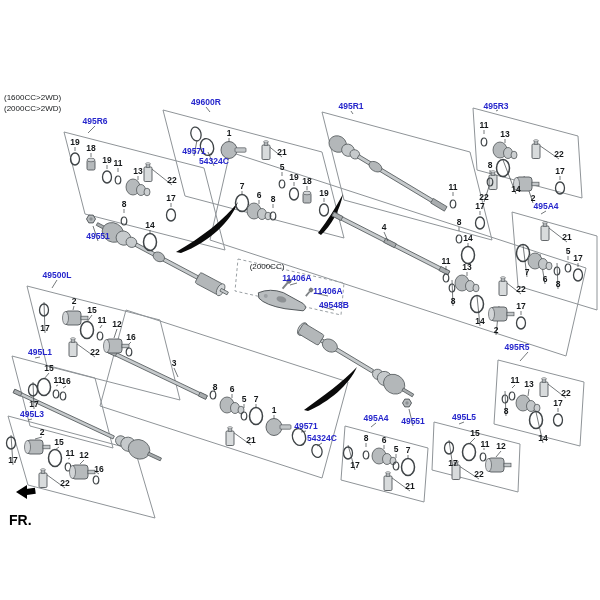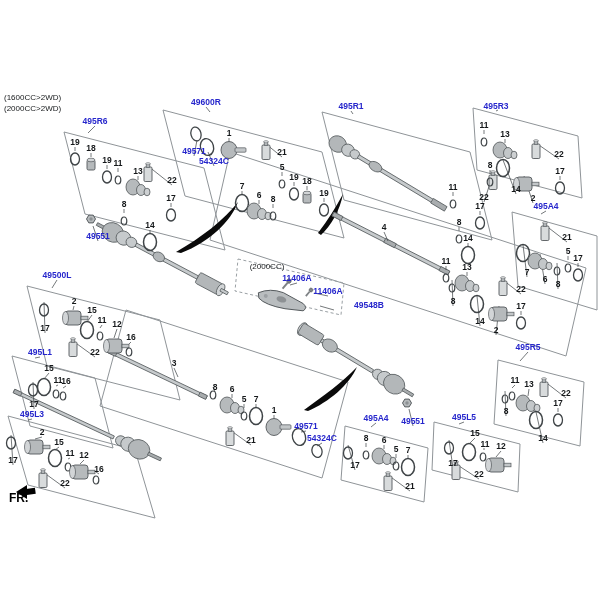--- a/index.html
+++ b/index.html
@@ -6,21 +6,21 @@
   .canvas{position:relative;width:600px;height:600px;background:#ffffff;overflow:hidden;
           font-family:"Liberation Sans",sans-serif;}
   .canvas svg{position:absolute;left:0;top:0;}
   #label-layer{position:absolute;left:0;top:0;width:600px;height:600px;pointer-events:none;}
   .lbl{position:absolute;transform:translate(-50%,-50%);white-space:nowrap;line-height:1;
        pointer-events:auto;}
   .lbl.num{font-size:8.5px;font-weight:600;color:#15181a;letter-spacing:0;}
   .lbl.code{font-size:8.5px;font-weight:600;color:#2626cc;cursor:pointer;}
   .lbl.note{font-size:8px;font-weight:500;color:#15181a;}
   .hdr-note{position:absolute;left:4px;font-size:8px;color:#15181a;font-weight:500;}
-  #fr-label{position:absolute;left:9px;top:491px;font-size:12px;font-weight:bold;color:#000;}
+  #fr-label{position:absolute;left:9px;top:512px;font-size:14px;font-weight:bold;color:#000;}
 </style>
 </head>
 <body>
 
 <div class="canvas">
 
   <svg width="600" height="600" viewBox="0 0 600 600">
     <defs>
       <g id="g-ring">
           <ellipse rx="4.5" ry="6" fill="none" stroke="#3f4447" stroke-width="1.3"></ellipse>
@@ -370,22 +370,22 @@
       <span class="lbl code" style="left: 496px; top: 106px;">495R3</span>
       <span class="lbl code" style="left: 194px; top: 151px;">49571</span>
       <span class="lbl code" style="left: 214px; top: 161px;">54324C</span>
       <span class="lbl code" style="left: 98px; top: 236px;">49551</span>
       <span class="lbl code" style="left: 546px; top: 206px;">495A4</span>
       <span class="lbl code" style="left: 57px; top: 275px;">49500L</span>
       <span class="lbl code" style="left: 40px; top: 352px;">495L1</span>
       <span class="lbl code" style="left: 32px; top: 414px;">495L3</span>
       <span class="lbl code" style="left: 297px; top: 278px;">11406A</span>
       <span class="lbl code" style="left: 328px; top: 291px;">11406A</span>
-      <span class="lbl code" style="left: 334px; top: 305px; margin-left: 35px;">49548B</span>
-      <span class="lbl code" style="left: 528px; top: 347px;">495R5</span>
+      <span class="lbl code" style="left: 334px; top: 305px;">49548B</span>
+      <span class="lbl code" style="left: 517px; top: 347px;">495R5</span>
       <span class="lbl code" style="left: 306px; top: 426px;">49571</span>
       <span class="lbl code" style="left: 322px; top: 438px;">54324C</span>
       <span class="lbl code" style="left: 376px; top: 418px;">495A4</span>
       <span class="lbl code" style="left: 413px; top: 421px;">49551</span>
       <span class="lbl code" style="left: 464px; top: 417px;">495L5</span>
       <span class="lbl note" style="left: 267px; top: 267px;">(2000CC)</span>
       <span class="lbl num" style="left: 75px; top: 142px;">19</span>
       <span class="lbl num" style="left: 91px; top: 148px;">18</span>
       <span class="lbl num" style="left: 107px; top: 160px;">19</span>
       <span class="lbl num" style="left: 118px; top: 163px;">11</span>

